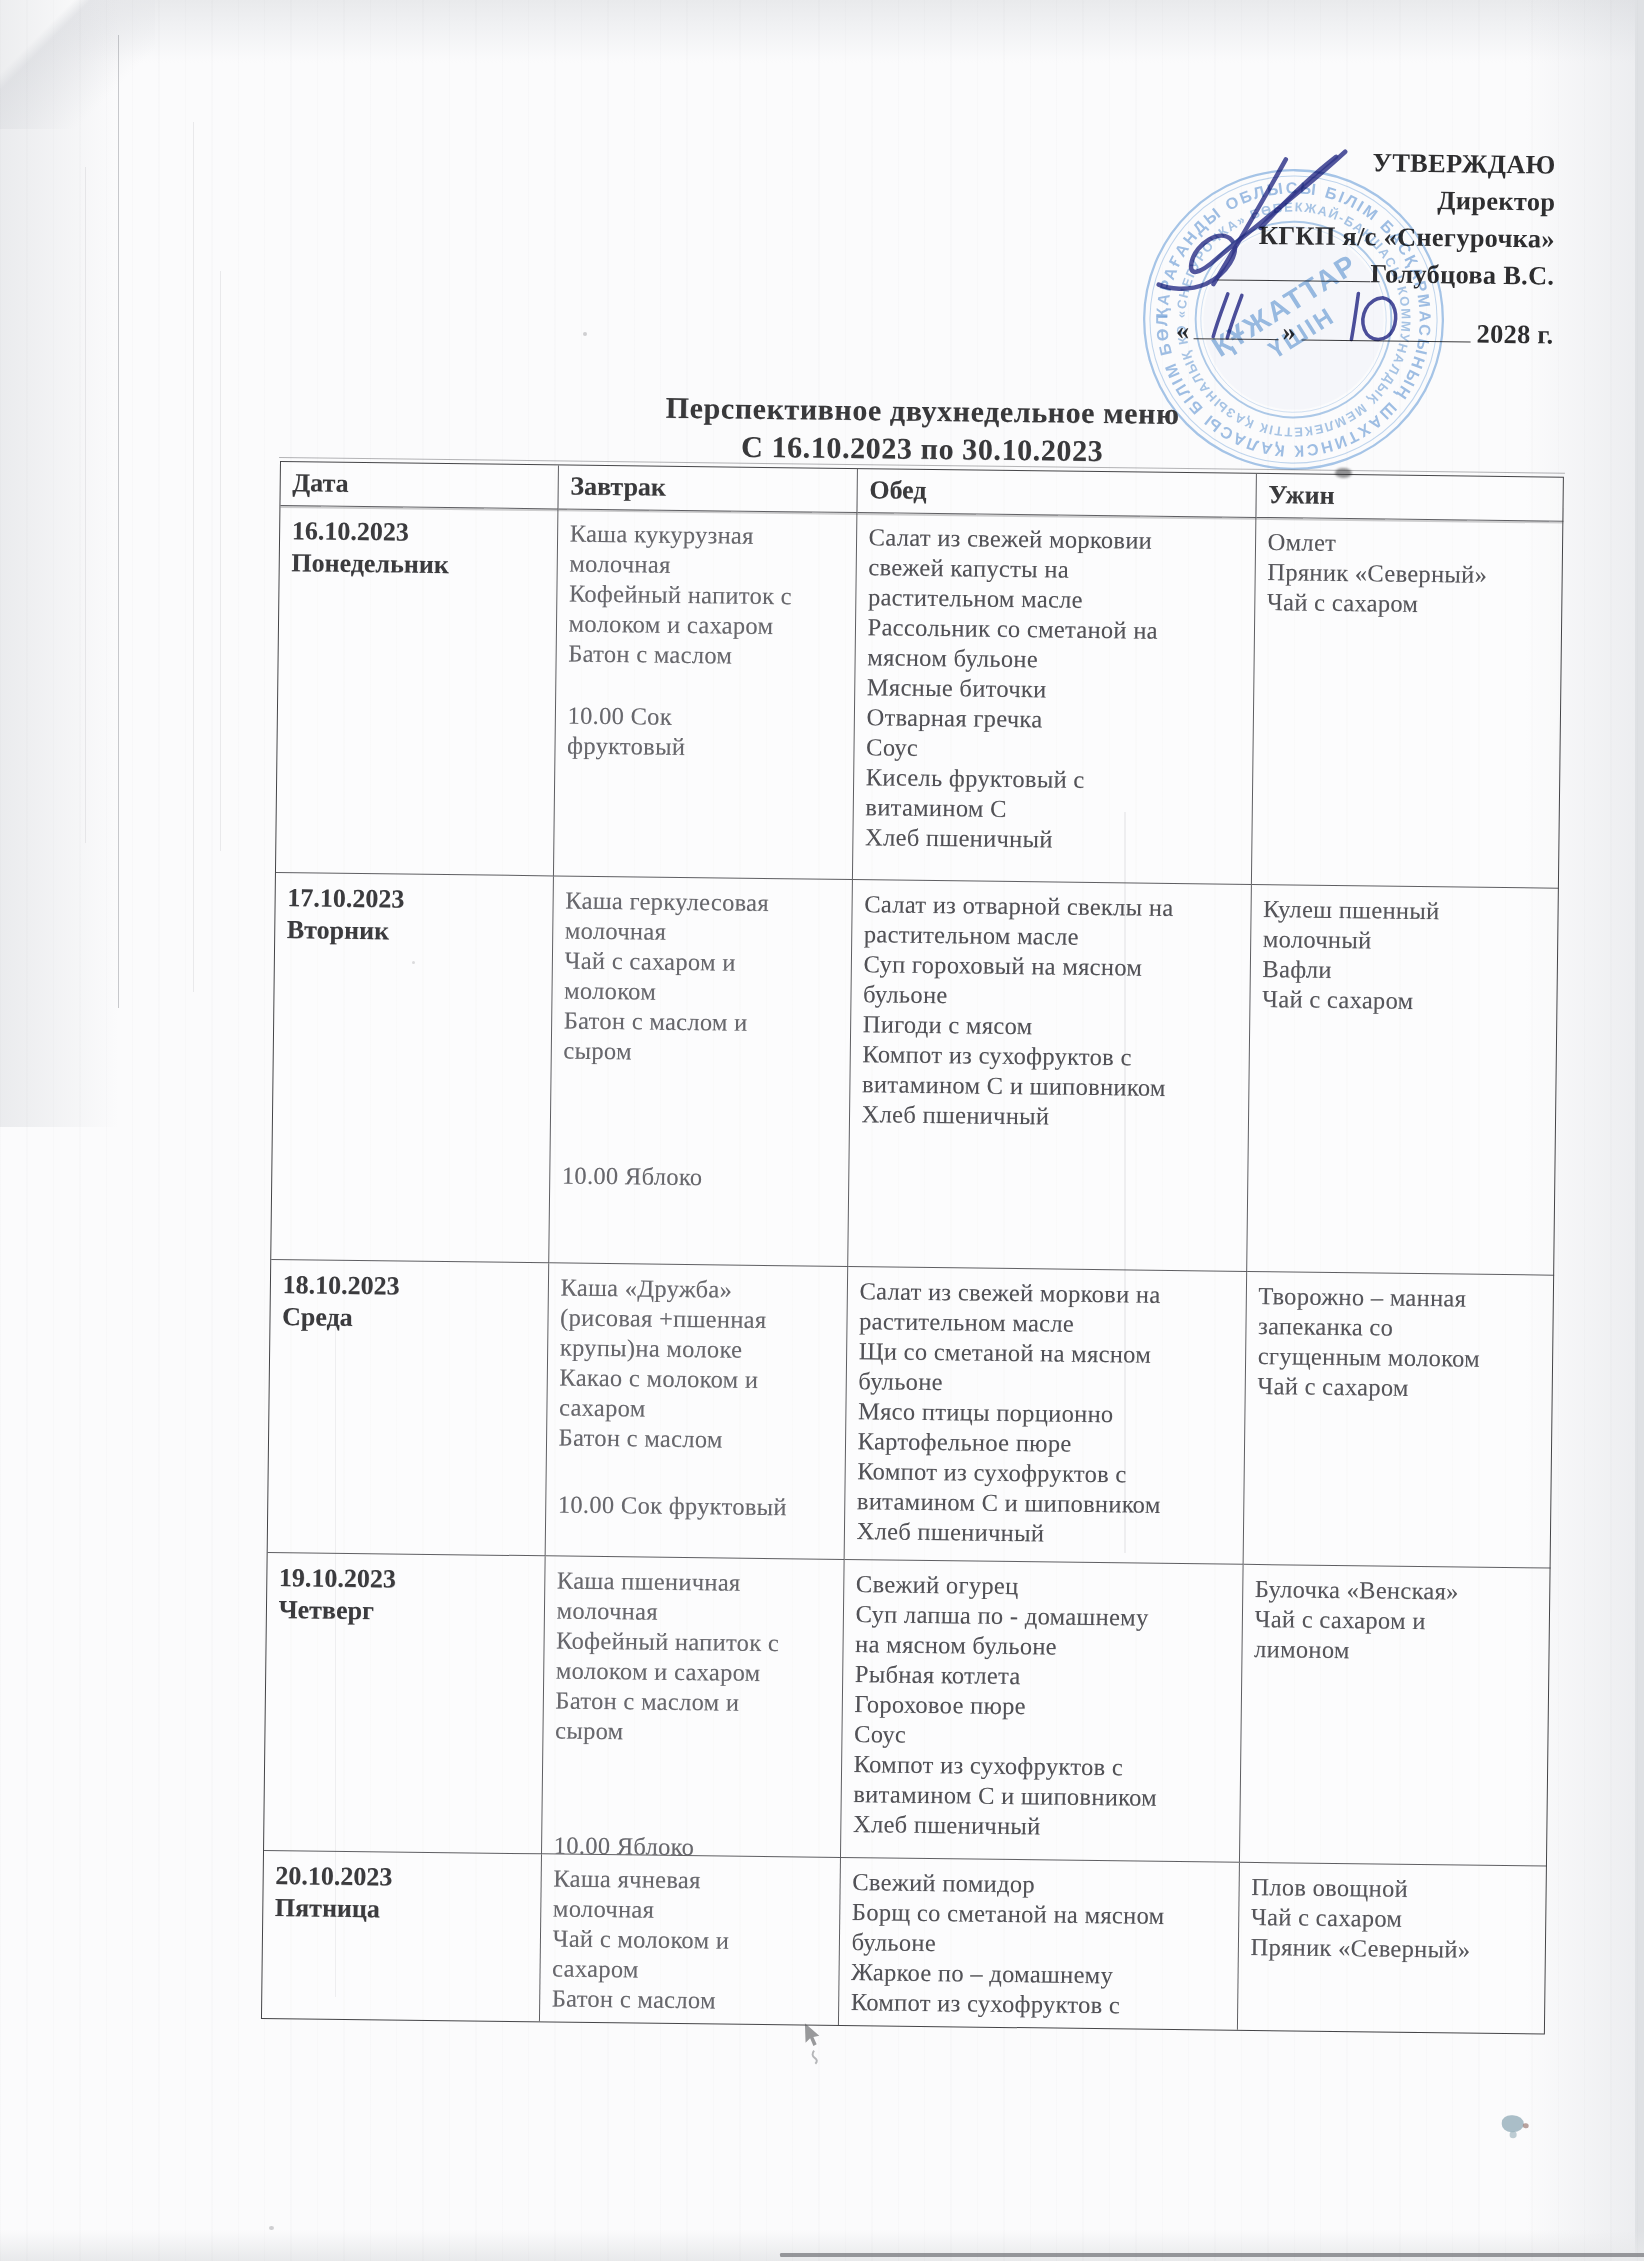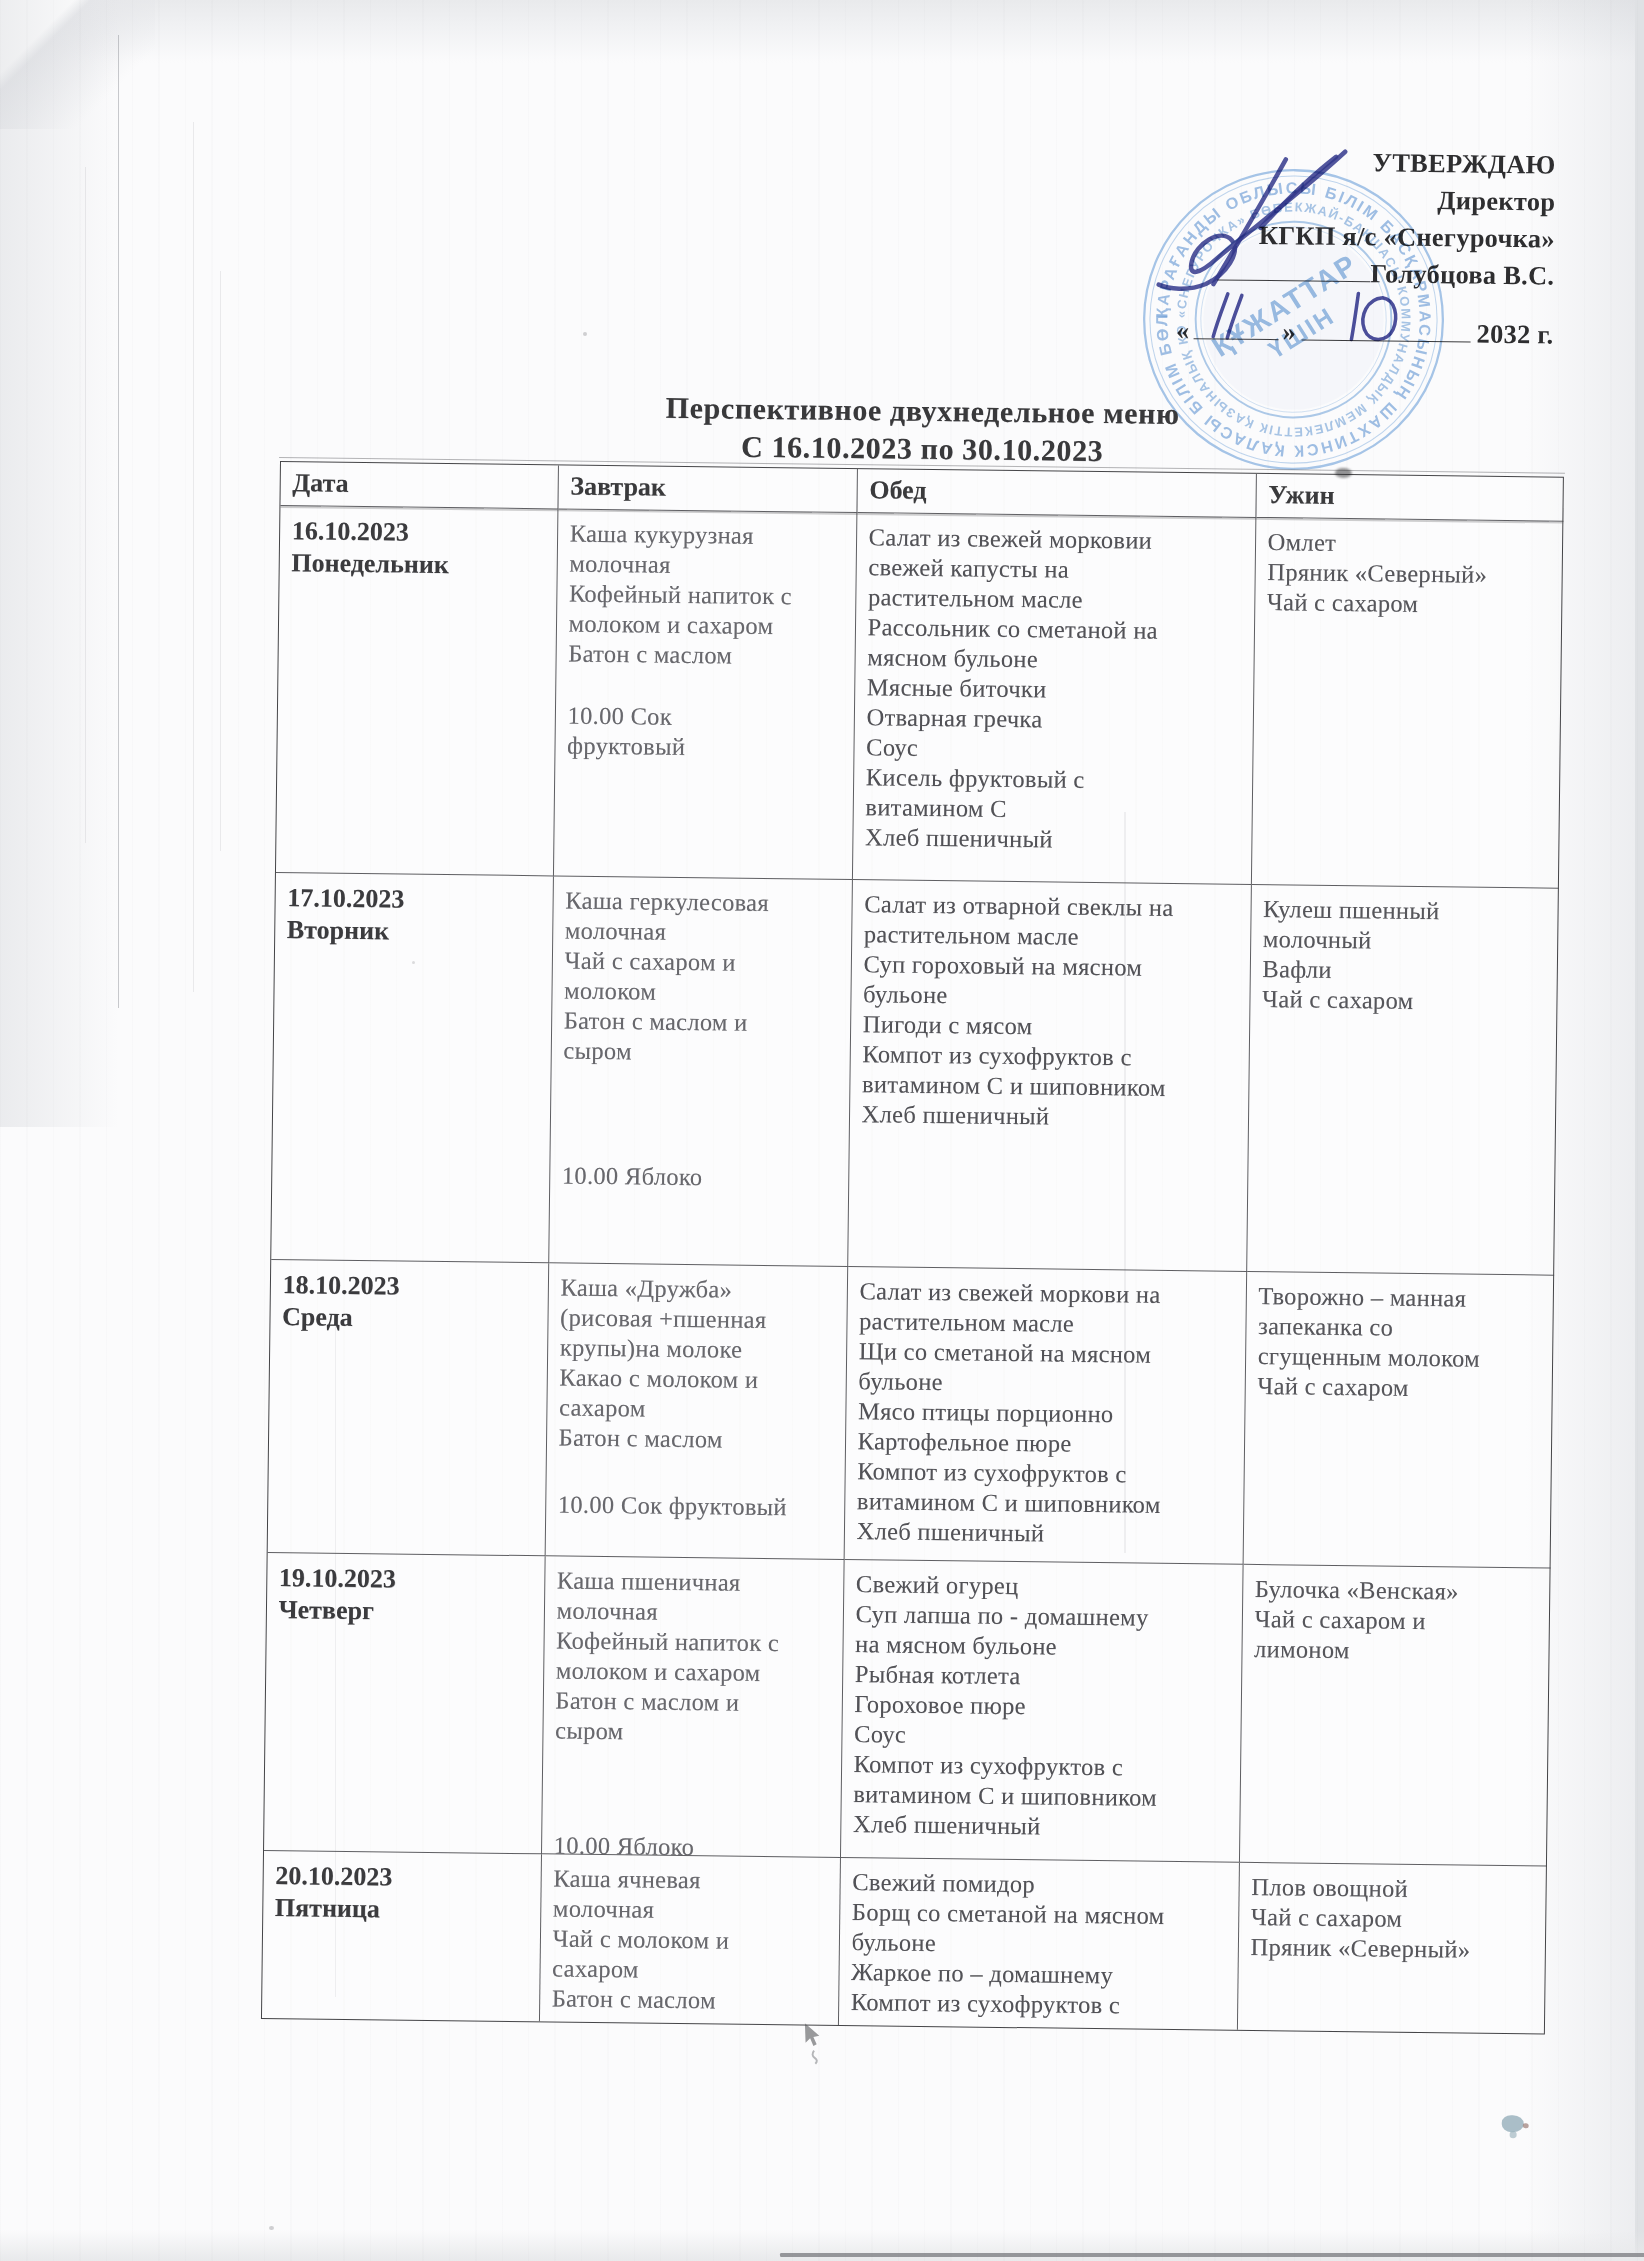--- a/index.html
+++ b/index.html
@@ -133,21 +133,21 @@
   <path d="M20 44 q -5 7 1 11 q 6 4 1 9" stroke="rgba(110,112,116,.5)" stroke-width="3" fill="none"></path>
 </svg>
 
 <div class="sheet">
 
   <div class="approval">
     <div class="line-row">УТВЕРЖДАЮ</div>
     <div class="line-row">Директор</div>
     <div class="line-row">КГКП я/с «Снегурочка»</div>
     <div class="line-row"><span class="blank blank-sign"></span><span>Голубцова В.С.</span></div>
-    <div class="line-row date-row"><span>«</span><span class="blank blank-day"></span><span>»</span><span class="blank blank-month"></span><span>2032 г.</span></div>
+    <div class="line-row date-row"><span>«</span><span class="blank blank-day"></span><span>»</span><span class="blank blank-month"></span><span>2028 г.</span></div>
   </div>
 
   <svg class="stamp" viewBox="0 0 494 482">
     <defs>
       <path id="oarc" d="M 49,239 A 196,196 0 1,1 441,239 A 196,196 0 1,1 49,239"></path>
       <path id="iarc" d="M 77,239 A 168,168 0 1,1 413,239 A 168,168 0 1,1 77,239"></path>
     </defs>
     <circle cx="245" cy="239" r="232" fill="none" stroke="rgba(86,145,210,.6)" stroke-width="3.5"></circle>
     <circle cx="245" cy="239" r="223" fill="none" stroke="rgba(86,145,210,.42)" stroke-width="1.6"></circle>
     <circle cx="245" cy="239" r="152" fill="none" stroke="rgba(86,145,210,.55)" stroke-width="3"></circle>

